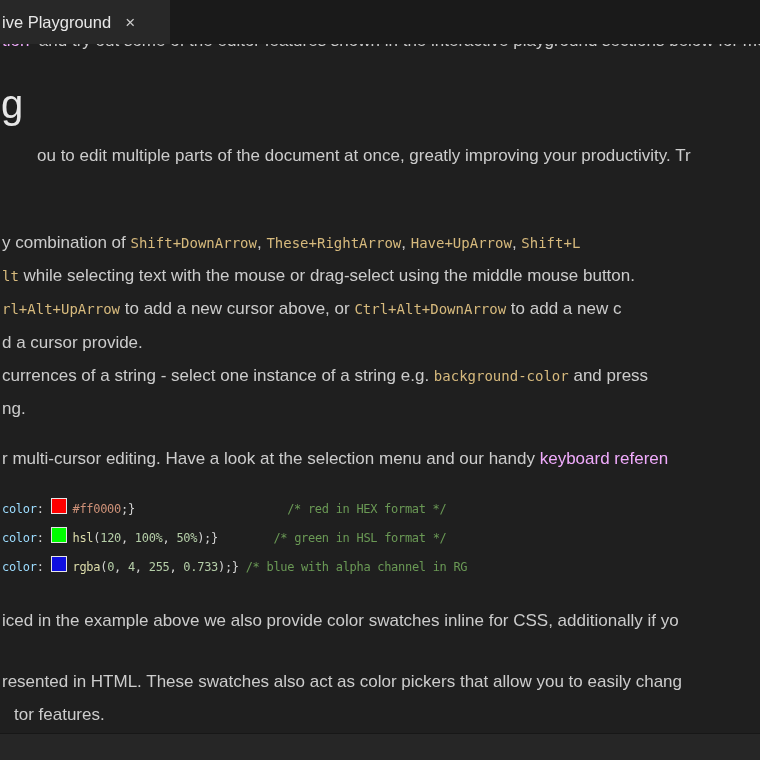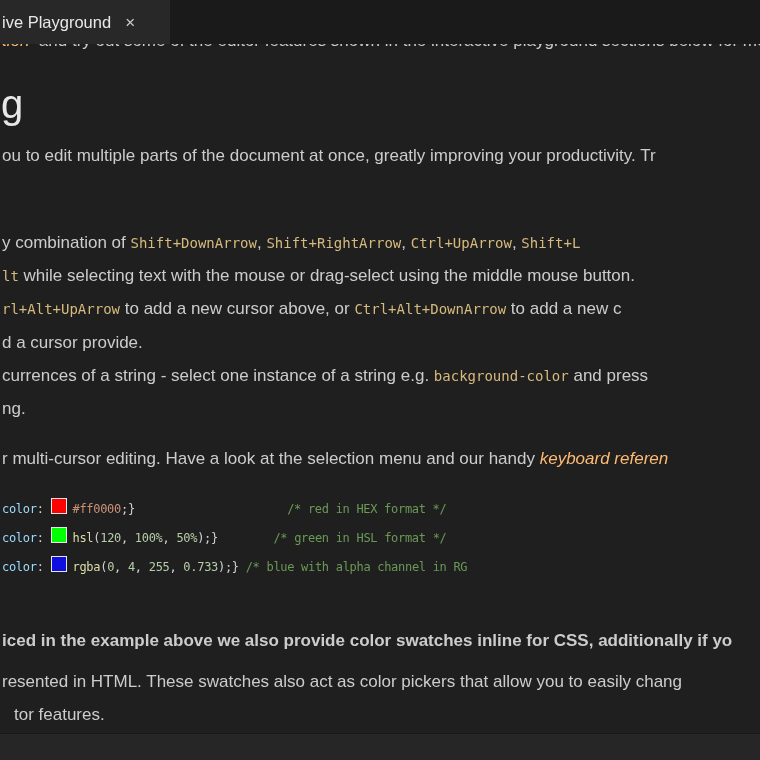--- a/index.html
+++ b/index.html
@@ -33,21 +33,21 @@
   }
   .text-line.code{
     font-family:"DejaVu Sans Mono","Liberation Mono",monospace;
     font-size:12px;color:#d4d4d4;line-height:24px;letter-spacing:-.3px;
   }
   .seg-plain{color:#cccccc;}
   .seg-kbd,.seg-code{
     font-family:"DejaVu Sans Mono","Liberation Mono",monospace;
     font-size:14px;color:#d7ba7d;
   }
-  .seg-link{color:#fdba74;cursor:pointer;font-style:italic;}
+  .seg-link{color:#f0abfc;cursor:pointer;}
   .seg-css-prop{color:#9cdcfe;}
   .seg-css-punct{color:#d4d4d4;}
   .seg-css-value{color:#ce9178;}
   .seg-css-func{color:#dcdcaa;}
   .seg-css-num{color:#b5cea8;}
   .seg-comment{color:#6a9955;}
   .swatch{
     display:inline-block;width:14px;height:14px;
     border:1px solid #e6e6e6;vertical-align:-1px;margin:0 5px 0 1px;
     cursor:pointer;
@@ -66,29 +66,29 @@
     <span>ive Playground</span>
     <span class="tab-close">×</span>
   </div>
 </div>
 
 <div class="clipped-line"><span class="seg-link">tion</span><span class="seg-plain">  and try out some of the editor features shown in the interactive playground sections below for more</span></div>
 
 <div class="heading">g</div>
 
 <div>
-    <div class="text-line" style="top: 144px;"><span class="seg-plain">ou to edit multiple parts of the document at once, greatly improving your productivity. Tr</span></div>
-    <div class="text-line" style="top: 231px;"><span class="seg-plain">y combination of </span><span class="seg-kbd">Shift+DownArrow</span><span class="seg-plain">, </span><span class="seg-kbd">Shift+RightArrow</span><span class="seg-plain">, </span><span class="seg-kbd">Ctrl+UpArrow</span><span class="seg-plain">, </span><span class="seg-kbd">Shift+L</span></div>
+    <div class="text-line" style="top: 144px; margin-left: 35px;"><span class="seg-plain">ou to edit multiple parts of the document at once, greatly improving your productivity. Tr</span></div>
+    <div class="text-line" style="top: 231px;"><span class="seg-plain">y combination of </span><span class="seg-kbd">Shift+DownArrow</span><span class="seg-plain">, </span><span class="seg-kbd">These+RightArrow</span><span class="seg-plain">, </span><span class="seg-kbd">Have+UpArrow</span><span class="seg-plain">, </span><span class="seg-kbd">Shift+L</span></div>
     <div class="text-line" style="top: 264px;"><span class="seg-kbd">lt</span><span class="seg-plain"> while selecting text with the mouse or drag-select using the middle mouse button.</span></div>
     <div class="text-line" style="top: 297px;"><span class="seg-kbd">rl+Alt+UpArrow</span><span class="seg-plain"> to add a new cursor above, or </span><span class="seg-kbd">Ctrl+Alt+DownArrow</span><span class="seg-plain"> to add a new c</span></div>
     <div class="text-line" style="top: 331px;"><span class="seg-plain">d a cursor provide.</span></div>
     <div class="text-line" style="top: 364px;"><span class="seg-plain">currences of a string - select one instance of a string e.g. </span><span class="seg-kbd">background-color</span><span class="seg-plain"> and press</span></div>
     <div class="text-line" style="top: 397px;"><span class="seg-plain">ng.</span></div>
     <div class="text-line" style="top: 447px;"><span class="seg-plain">r multi-cursor editing. Have a look at the selection menu and our handy </span><span class="seg-link">keyboard referen</span></div>
-    <div class="text-line" style="top: 629px; font-weight: bold;"><span class="seg-plain">iced in the example above we also provide color swatches inline for CSS, additionally if yo</span></div>
+    <div class="text-line" style="top: 609px;"><span class="seg-plain">iced in the example above we also provide color swatches inline for CSS, additionally if yo</span></div>
     <div class="text-line" style="top: 670px; text-align: right;"><span class="seg-plain">resented in HTML. These swatches also act as color pickers that allow you to easily chang</span></div>
     <div class="text-line" style="top: 703px; margin-left: 12px;"><span class="seg-plain">tor features.</span></div>
     <div class="text-line code" style="top: 497px;"><span class="seg-css-prop">color</span><span class="seg-css-punct">: </span><span class="swatch" style="background: rgb(255, 0, 0);"></span><span class="seg-css-value">#ff0000</span><span class="seg-css-punct">;}</span><span class="seg-css-punct">                      </span><span class="seg-comment">/* red in HEX format */</span></div>
     <div class="text-line code" style="top: 526px;"><span class="seg-css-prop">color</span><span class="seg-css-punct">: </span><span class="swatch" style="background: rgb(0, 255, 0);"></span><span class="seg-css-func">hsl</span><span class="seg-css-punct">(</span><span class="seg-css-num">120</span><span class="seg-css-punct">, </span><span class="seg-css-num">100%</span><span class="seg-css-punct">, </span><span class="seg-css-num">50%</span><span class="seg-css-punct">);}</span><span class="seg-css-punct">        </span><span class="seg-comment">/* green in HSL format */</span></div>
     <div class="text-line code" style="top: 555px;"><span class="seg-css-prop">color</span><span class="seg-css-punct">: </span><span class="swatch" style="background: rgb(15, 15, 223);"></span><span class="seg-css-func">rgba</span><span class="seg-css-punct">(</span><span class="seg-css-num">0</span><span class="seg-css-punct">, </span><span class="seg-css-num">4</span><span class="seg-css-punct">, </span><span class="seg-css-num">255</span><span class="seg-css-punct">, </span><span class="seg-css-num">0.733</span><span class="seg-css-punct">);} </span><span class="seg-comment">/* blue with alpha channel in RG</span></div>
   </div>
 
 <div class="bottom-strip"></div>
 
 </body></html>

